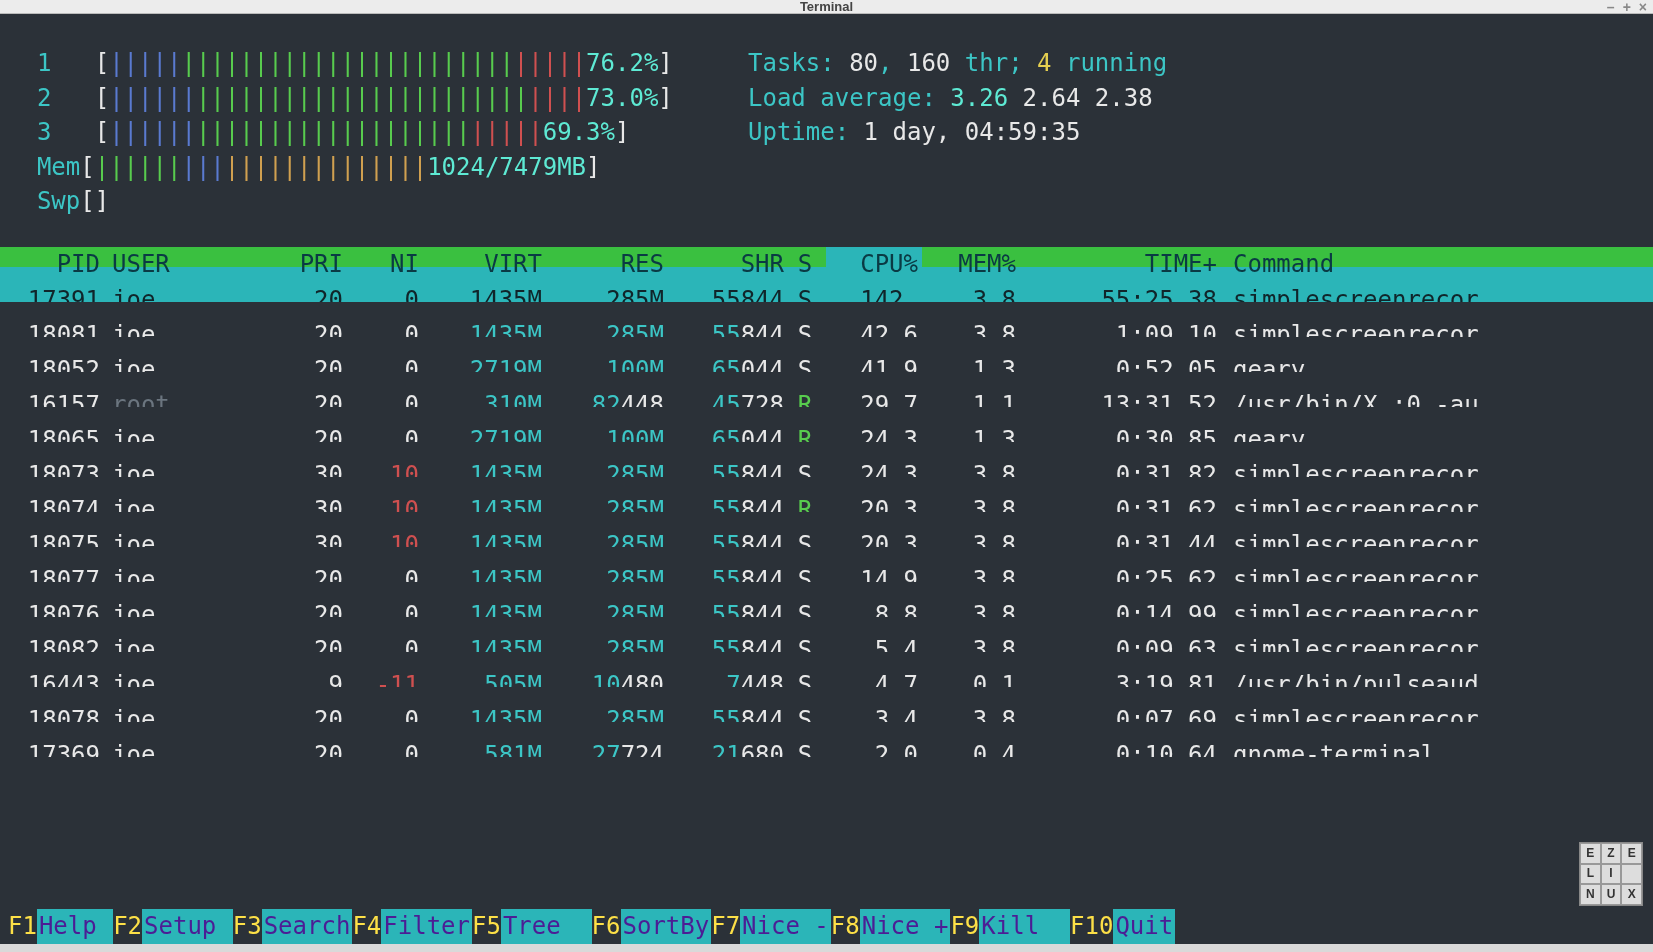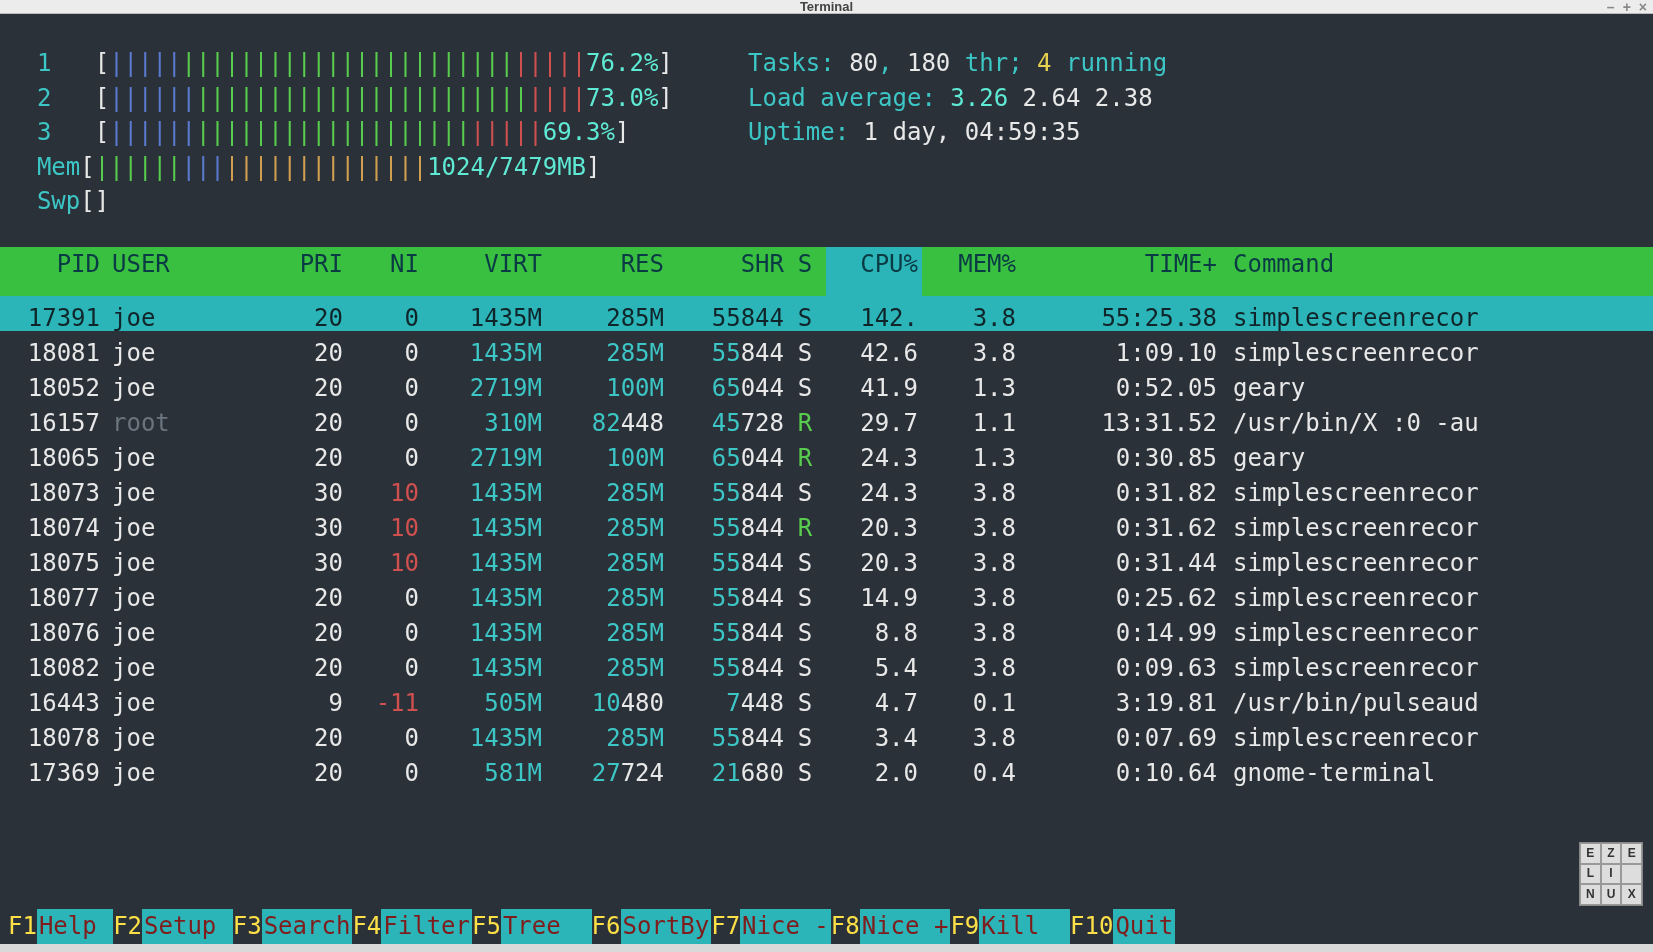--- a/index.html
+++ b/index.html
@@ -52,28 +52,28 @@
 .green { color: #58cc4e; }
 .red { color: #d05050; }
 .blue { color: #5a7ad0; }
 .orange { color: #d0a050; }
 .dim { color: #6b757f; }
 .header-row {
   background: #3ac040;
   color: #0a3a44;
   display: flex;
   padding: 0 8px;
-  height: 49px;
+  height: 20px;
   line-height: 35px;
   white-space: pre;
 }
 .header-row .sortcol { background: #2bb5b8; }
 .proc-row {
   display: flex;
-  padding: 5px 8px;
+  padding: 16px 8px;
   white-space: pre;
   height: 35px;
   line-height: 35px;
   overflow: hidden;
 }
 .proc-row.selected { background: #2bb5b8; color: #10252a; }
 .c-pid { width: 92px; text-align: right; }
 .c-user { width: 150px; padding-left: 12px; }
 .c-pri { width: 93px; text-align: right; }
 .c-ni { width: 76px; text-align: right; }
@@ -89,21 +89,21 @@
   position: absolute;
   bottom: 0; left: 0; right: 0;
   background: #2b3138;
   display: flex;
   height: 35px;
   line-height: 35px;
   padding: 0 8px;
   white-space: pre;
 }
 .fk { color: #fde047; }
-.fl { background: #2bb5b8; color: #7f1d1d; padding: 0 2px; }
+.fl { background: #2bb5b8; color: #4c1d95; padding: 0 2px; }
 .logo {
   position: absolute; right: 10px; bottom: 38px;
   width: 64px; height: 64px; background: #ccc;
   display: grid; grid-template-columns: repeat(3,1fr);
   grid-template-rows: repeat(3,1fr);
   font-family: sans-serif; font-size: 12px; font-weight: bold;
   color: #333; border: 1px solid #888;
 }
 .logo div { display:flex; align-items:center; justify-content:center; border:1px solid #999; background:#ddd;}
 </style>
@@ -125,21 +125,21 @@
     <div id="meters">
         <div style="display:flex">
           <div style="width:740px">
             <div class="meter-row"><span class="cyan">  1   </span><span class="white">[</span><span class="blue">|</span><span class="blue">|</span><span class="blue">|</span><span class="blue">|</span><span class="blue">|</span><span class="green">|</span><span class="green">|</span><span class="green">|</span><span class="green">|</span><span class="green">|</span><span class="green">|</span><span class="green">|</span><span class="green">|</span><span class="green">|</span><span class="green">|</span><span class="green">|</span><span class="green">|</span><span class="green">|</span><span class="green">|</span><span class="green">|</span><span class="green">|</span><span class="green">|</span><span class="green">|</span><span class="green">|</span><span class="green">|</span><span class="green">|</span><span class="green">|</span><span class="green">|</span><span class="red">|</span><span class="red">|</span><span class="red">|</span><span class="red">|</span><span class="red">|</span><span class="gray">76.2%</span><span class="white">]</span></div>
             <div class="meter-row"><span class="cyan">  2   </span><span class="white">[</span><span class="blue">|</span><span class="blue">|</span><span class="blue">|</span><span class="blue">|</span><span class="blue">|</span><span class="blue">|</span><span class="green">|</span><span class="green">|</span><span class="green">|</span><span class="green">|</span><span class="green">|</span><span class="green">|</span><span class="green">|</span><span class="green">|</span><span class="green">|</span><span class="green">|</span><span class="green">|</span><span class="green">|</span><span class="green">|</span><span class="green">|</span><span class="green">|</span><span class="green">|</span><span class="green">|</span><span class="green">|</span><span class="green">|</span><span class="green">|</span><span class="green">|</span><span class="green">|</span><span class="green">|</span><span class="red">|</span><span class="red">|</span><span class="red">|</span><span class="red">|</span><span class="gray">73.0%</span><span class="white">]</span></div>
             <div class="meter-row"><span class="cyan">  3   </span><span class="white">[</span><span class="blue">|</span><span class="blue">|</span><span class="blue">|</span><span class="blue">|</span><span class="blue">|</span><span class="blue">|</span><span class="green">|</span><span class="green">|</span><span class="green">|</span><span class="green">|</span><span class="green">|</span><span class="green">|</span><span class="green">|</span><span class="green">|</span><span class="green">|</span><span class="green">|</span><span class="green">|</span><span class="green">|</span><span class="green">|</span><span class="green">|</span><span class="green">|</span><span class="green">|</span><span class="green">|</span><span class="green">|</span><span class="green">|</span><span class="red">|</span><span class="red">|</span><span class="red">|</span><span class="red">|</span><span class="red">|</span><span class="gray">69.3%</span><span class="white">]</span></div>
             <div class="meter-row"><span class="cyan">  Mem</span><span class="white">[</span><span class="green">|</span><span class="green">|</span><span class="green">|</span><span class="green">|</span><span class="green">|</span><span class="green">|</span><span class="blue">|</span><span class="blue">|</span><span class="blue">|</span><span class="orange">|</span><span class="orange">|</span><span class="orange">|</span><span class="orange">|</span><span class="orange">|</span><span class="orange">|</span><span class="orange">|</span><span class="orange">|</span><span class="orange">|</span><span class="orange">|</span><span class="orange">|</span><span class="orange">|</span><span class="orange">|</span><span class="orange">|</span><span class="gray">1024/7479MB</span><span class="white">]</span></div>
             <div class="meter-row"><span class="cyan">  Swp</span><span class="white">[</span><span class="white">]</span></div>
           </div>
           <div>
-            <div class="meter-row"><span class="cyan">Tasks: </span><span class="white">80</span><span class="cyan">, </span><span class="white">180</span><span class="cyan"> thr; </span><span class="yellow">4</span><span class="cyan"> running</span></div>
+            <div class="meter-row"><span class="cyan">Tasks: </span><span class="white">80</span><span class="cyan">, </span><span class="white">160</span><span class="cyan"> thr; </span><span class="yellow">4</span><span class="cyan"> running</span></div>
             <div class="meter-row"><span class="cyan">Load average: </span><span class="gray">3.26 </span><span class="white">2.64 2.38</span></div>
             <div class="meter-row"><span class="cyan">Uptime: </span><span class="white">1 day, 04:59:35</span></div>
           </div>
         </div>
         <div class="spacer"></div>
       </div>
   </div>
   <div class="header-row" id="hdr"><span class="c-pid">  PID</span><span class="c-user">USER</span><span class="c-pri">PRI</span><span class="c-ni"> NI</span><span class="c-virt"> VIRT</span><span class="c-res">  RES</span><span class="c-shr">  SHR</span><span class="c-s">S</span><span class="c-cpu sortcol">CPU%</span><span class="c-mem">MEM%</span><span class="c-time">  TIME+</span><span class="c-cmd">Command</span></div>
   <div id="plist">
       <div class="proc-row selected"><span class="c-pid">17391</span><span class="c-user">joe</span><span class="c-pri">20</span><span class="c-ni">0</span><span class="c-virt">1435M</span><span class="c-res">285M</span><span class="c-shr">55844</span><span class="c-s">S</span><span class="c-cpu">142.</span><span class="c-mem">3.8</span><span class="c-time">55:25.38</span><span class="c-cmd">simplescreenrecor</span></div>

